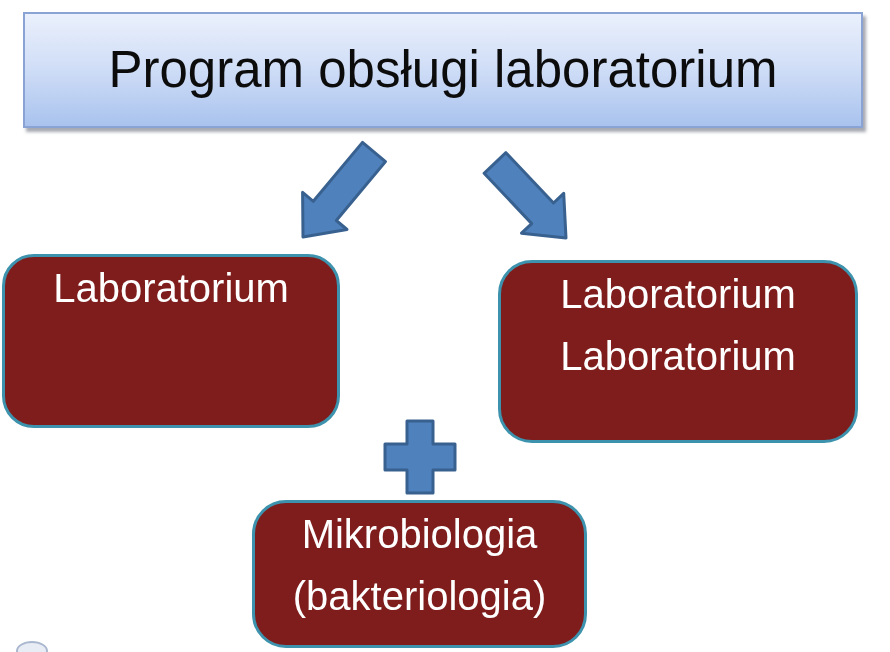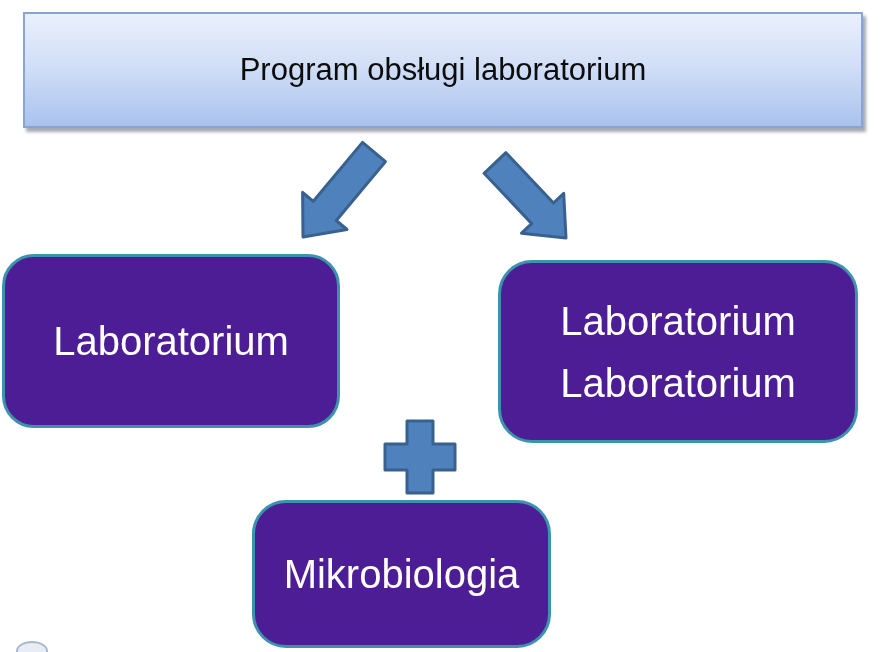--- a/index.html
+++ b/index.html
@@ -24,44 +24,44 @@
     height: 112px;
     border: 2px solid #89a3d5;
     background: linear-gradient(180deg, #eaf0fc 0%, #d2dff7 45%, #a9c3ee 100%);
     box-shadow: 3px 4px 3px rgba(95, 100, 115, 0.55);
     display: flex;
     flex-direction: column;
     justify-content: center;
     align-items: center;
     text-align: center;
     color: #0c0c0c;
-    font-size: 31px;
+    font-size: 51px;
     line-height: 56px;
     white-space: nowrap;
   }
   
   .node {
     position: absolute;
-    background: #4c1d95;
+    background: #7f1d1d;
     border: 3px solid #3d93ad;
     border-radius: 32px;
     box-sizing: border-box;
     display: flex;
     flex-direction: column;
-    justify-content: center;
+    justify-content: flex-start;
     align-items: center;
     text-align: center;
     color: #ffffff;
     font-size: 40px;
     line-height: 62px;
     white-space: nowrap;
   }
   .node-left   { left: 2px;   top: 254px; width: 338px; height: 174px; }
   .node-right  { left: 498px; top: 260px; width: 360px; height: 183px; border-radius: 34px; }
-  .node-bottom { left: 252px; top: 500px; width: 299px; height: 148px; border-radius: 34px; }
+  .node-bottom { left: 252px; top: 500px; width: 335px; height: 148px; border-radius: 34px; }
 
   .connector-layer {
     position: absolute;
     left: 0;
     top: 0;
     width: 890px;
     height: 652px;
     pointer-events: none;
   }
   .connector-layer polygon {
@@ -101,17 +101,18 @@
     <div>Laboratorium</div>
   </div>
 
   <div class="node node-right">
     <div>Laboratorium</div>
     <div>Laboratorium</div>
   </div>
 
   <div class="node node-bottom">
     <div>Mikrobiologia</div>
+    <div>(bakteriologia)</div>
   </div>
 
   <div class="corner-ellipse"></div>
 
 </div>
 
 </body></html>

